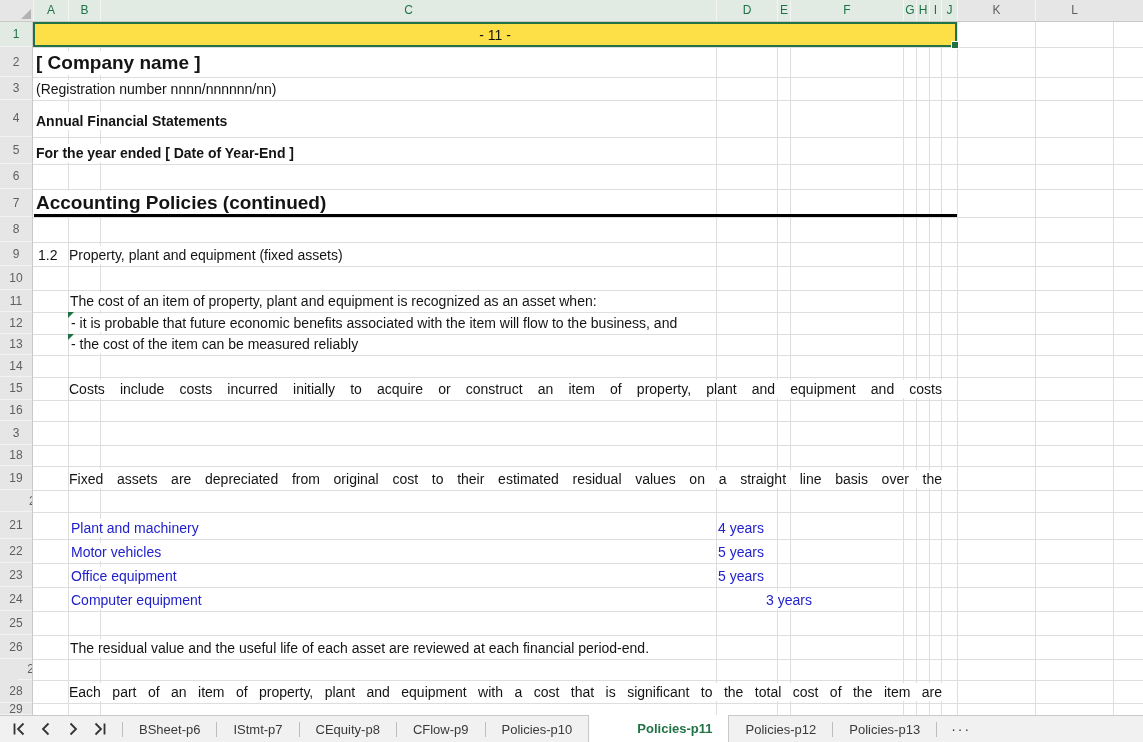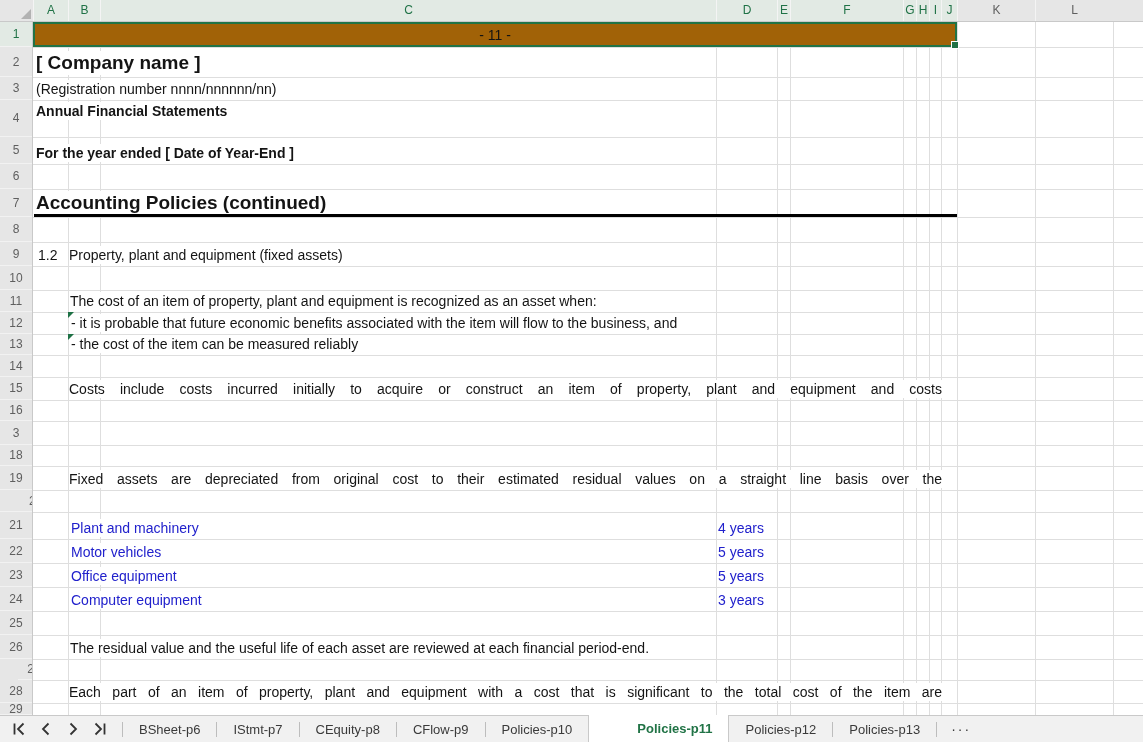--- a/index.html
+++ b/index.html
@@ -31,21 +31,21 @@
   .b14{font-weight:bold;}
   .b19{font-weight:bold;font-size:19px;line-height:24px;}
   .blue{color:#2121CC;}
   .just{width:873px;white-space:normal;text-align:justify;text-align-last:justify;padding:0;}
   #heading-rule{position:absolute;left:34px;top:214px;width:923px;height:3px;background:#000;z-index:2;}
   .flag{position:absolute;width:0;height:0;border-right:6px solid transparent;
         border-top:6px solid #1E7145;z-index:4;}
 
   
   #selection{position:absolute;left:33px;top:22px;width:924px;height:25px;box-sizing:border-box;
-             border:2px solid #217346;background:#a16207;z-index:5;text-align:center;
+             border:2px solid #217346;background:#fde047;z-index:5;text-align:center;
              font-size:14px;line-height:22px;}
   #fill-handle{position:absolute;right:-4px;bottom:-4px;width:6px;height:6px;background:#217346;
                border:1px solid #fff;}
 
   
   #tabbar{position:absolute;left:0;top:715px;width:1143px;height:27px;background:#F1F1F1;
           border-top:1px solid #C9C9C9;box-sizing:border-box;display:flex;align-items:stretch;z-index:6;}
   #tabnav{display:flex;align-items:center;gap:11px;padding:0 14px 0 11px;}
   .navbtn{width:16px;height:16px;display:flex;align-items:center;justify-content:center;cursor:pointer;}
   #tabs{display:flex;align-items:stretch;}
@@ -149,21 +149,21 @@
       <div class="rowh" style="top: 565px; height: 24px; line-height: 24px;">24</div>
       <div class="rowh" style="top: 589px; height: 24px; line-height: 24px;">25</div>
       <div class="rowh" style="top: 613px; height: 24px; line-height: 24px;">26</div>
       <div class="rowh" style="top: 637px; height: 21px; line-height: 21px; margin-left: 18px;">27</div>
       <div class="rowh" style="top: 658px; height: 23px; line-height: 23px;">28</div>
       <div class="rowh" style="top: 681px; height: 12px; line-height: 12px;">29</div>
     </div>
 
   <div class="ct b19" style="left:36px;top:51px">[ Company name ]</div>
   <div class="ct" style="left:36px;top:80px">(Registration number nnnn/nnnnnn/nn)</div>
-  <div class="ct b14" style="left:36px;top:102px">Annual Financial Statements</div>
+  <div class="ct b14" style="left:36px;top:112px">Annual Financial Statements</div>
   <div class="ct b14" style="left:36px;top:144px">For the year ended [ Date of Year-End ]</div>
   <div class="ct b19" style="left:36px;top:191px">Accounting Policies (continued)</div>
   <div id="heading-rule"></div>
 
   <div class="ct" style="left:38px;top:246px">1.2</div>
   <div class="ct" style="left:69px;top:246px">Property, plant and equipment (fixed assets)</div>
 
   <div class="ct" style="left:70px;top:292px">The cost of an item of property, plant and equipment is recognized as an asset when:</div>
   <div class="ct" style="left:71px;top:314px">- it is probable that future economic benefits associated with the item will flow to the business, and</div>
   <div class="ct" style="left:71px;top:335px">- the cost of the item can be measured reliably</div>
@@ -174,21 +174,21 @@
   <div class="ct just" style="left:69px;top:470px">Fixed assets are depreciated from original cost to their estimated residual values on a straight line basis over the</div>
 
   <div id="asset-rows">
       <div class="ct blue" style="left: 71px; top: 519px;">Plant and machinery</div>
       <div class="ct blue" style="left: 718px; top: 519px;">4 years</div>
       <div class="ct blue" style="left: 71px; top: 543px;">Motor vehicles</div>
       <div class="ct blue" style="left: 718px; top: 543px;">5 years</div>
       <div class="ct blue" style="left: 71px; top: 567px;">Office equipment</div>
       <div class="ct blue" style="left: 718px; top: 567px;">5 years</div>
       <div class="ct blue" style="left: 71px; top: 591px;">Computer equipment</div>
-      <div class="ct blue" style="left: 718px; top: 591px;">3 years</div>
+      <div class="ct blue" style="left: 718px; top: 591px; padding-left: 48px;">3 years</div>
     </div>
 
   <div class="ct" style="left:70px;top:639px">The residual value and the useful life of each asset are reviewed at each financial period-end.</div>
   <div class="ct just" style="left:69px;top:683px">Each part of an item of property, plant and equipment with a cost that is significant to the total cost of the item are</div>
 
   <div id="selection">
     <span>- 11 -</span>
     <div id="fill-handle"></div>
   </div>
 

